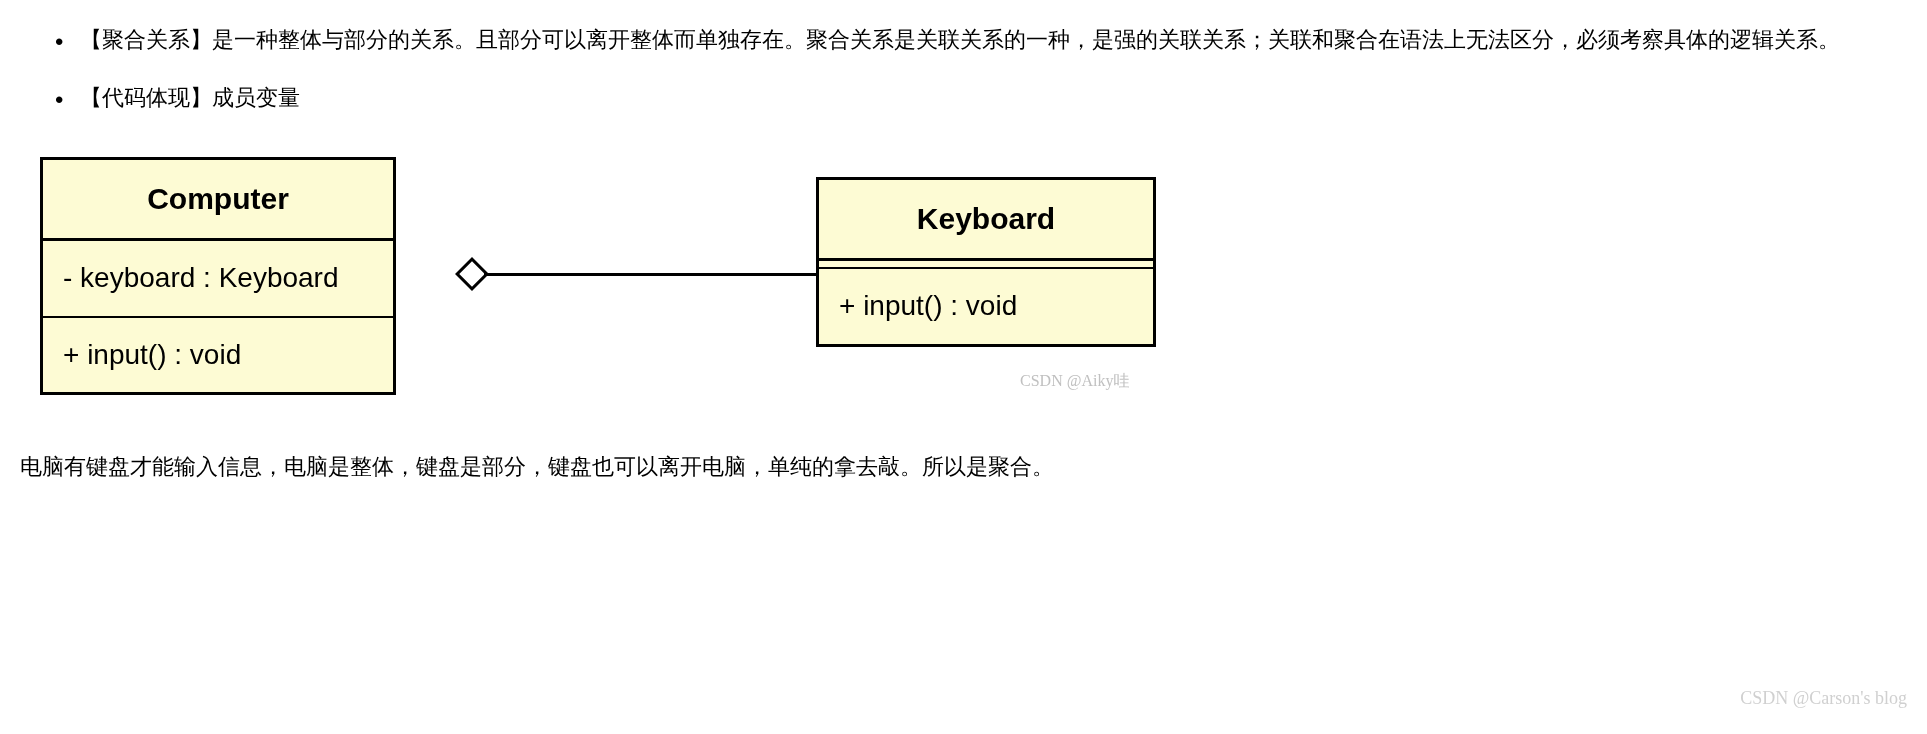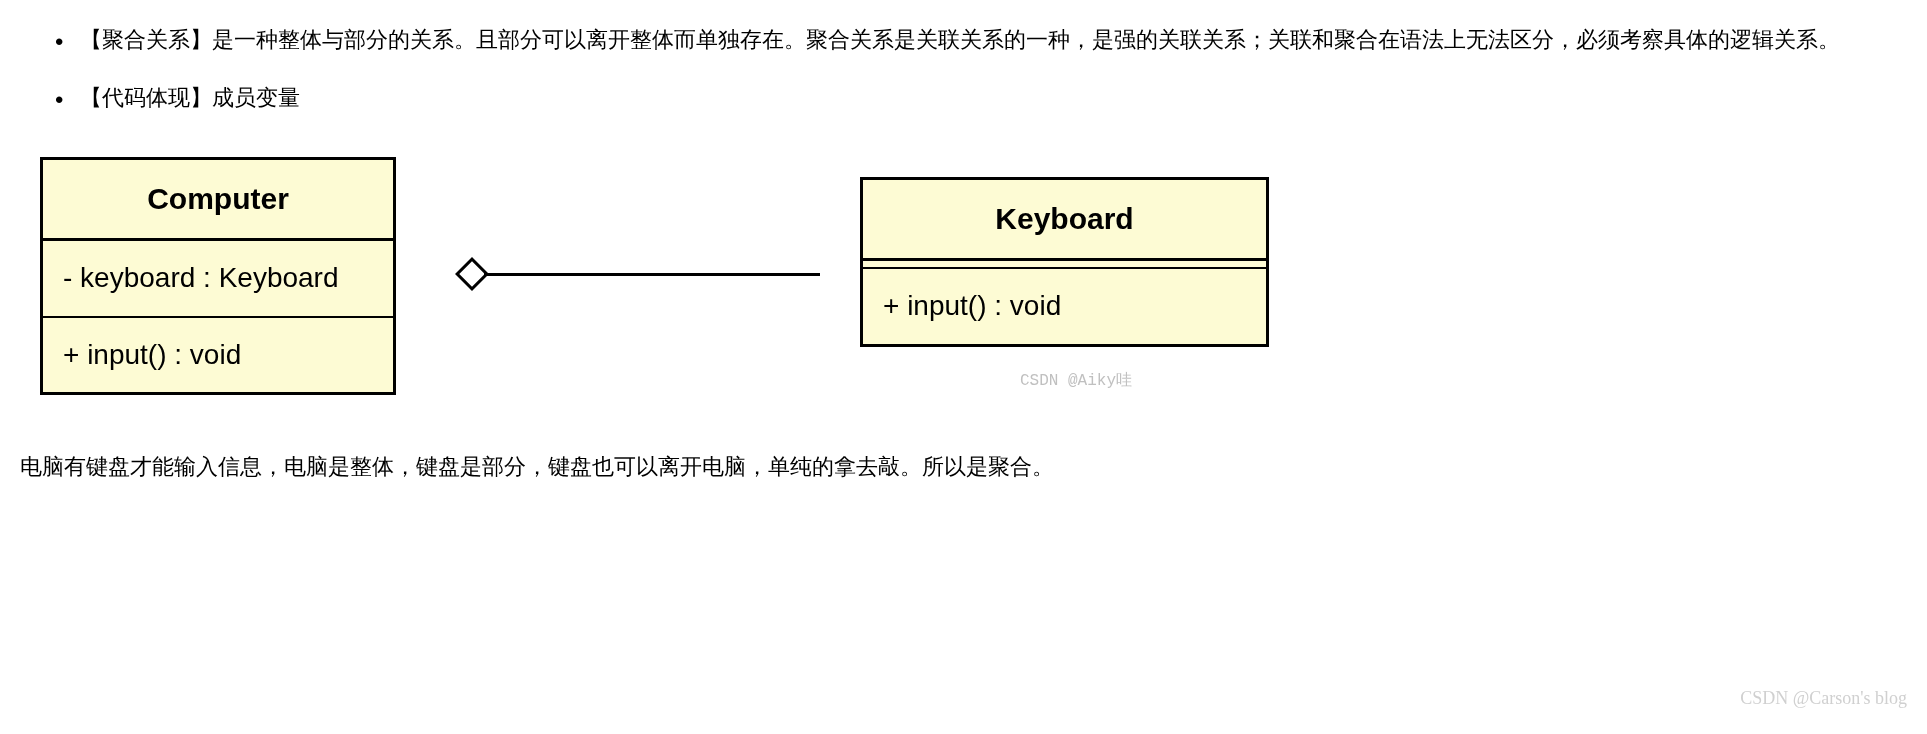--- a/index.html
+++ b/index.html
@@ -61,23 +61,23 @@
     .uml-class .thin-divider {
       height: 8px;
       border-bottom: 2px solid #000;
     }
     .computer {
       left: 0;
       top: 0;
       width: 356px;
     }
     .keyboard {
-      left: 820px;
+      left: 776px;
       top: 20px;
-      width: 409px;
+      width: 340px;
     }
     .connector-line {
       position: absolute;
       background: #000;
       height: 3px;
       left: 444px;
       top: 116px;
       width: 336px;
     }
     .diamond {
@@ -89,21 +89,21 @@
       border: 3px solid #000;
       background: #fff;
       transform: rotate(45deg);
     }
     .watermark-small {
       position: absolute;
       left: 980px;
       top: 210px;
       font-size: 16px;
       color: #c0c0c0;
-      font-family: Liberation Mono, monospace;
+      font-family: Liberation Serif, serif;
     }
     .bottom-text {
       margin-top: 40px;
       font-size: 22px;
     }
     .watermark-corner {
       position: fixed;
       right: 20px;
       bottom: 20px;
       font-size: 18px;

